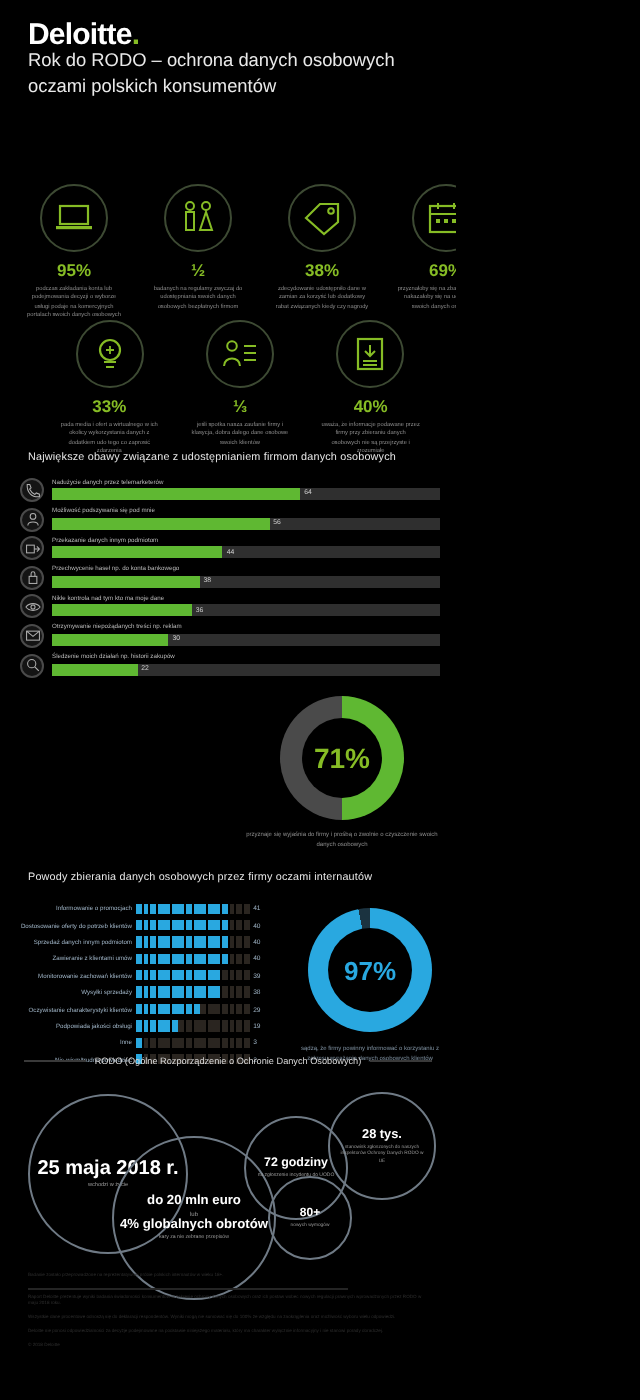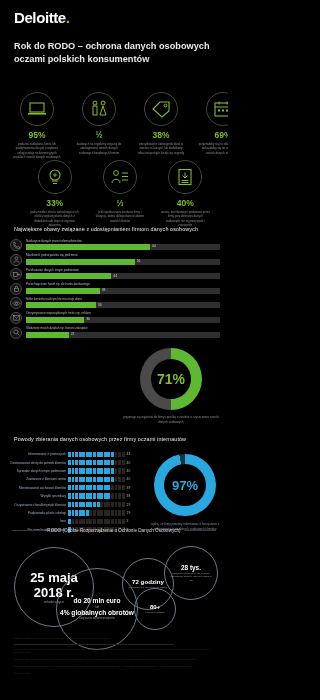--- a/index.html
+++ b/index.html
@@ -7,21 +7,21 @@
   body {
     width:228px; height:700px;
     font-family:"Liberation Sans", sans-serif;
     color:#fff; overflow:hidden; position:relative;
   }
   .page { width:228px; height:700px; position:relative; background:#000; }
 
   
   .brand { position:absolute; left:14px; top:9px; font-size:15px; font-weight:bold; letter-spacing:-0.4px; color:#fff; }
   .brand .dot { color:#86bc25; }
-  .headline { position:absolute; left:14px; top:40px; width:204px; font-size:9.2px; line-height:1.45; color:#e9e9e9;font-weight:bold; }
+  .headline { position:absolute; left:14px; top:24px; width:204px; font-size:9.2px; line-height:1.45; color:#e9e9e9; }
 
   
   .iconrow { position:absolute; left:0; width:228px; display:flex; }
   .iconcell { flex:1; display:flex; flex-direction:column; align-items:center;margin-left:12px; }
   .ring {
     width:34px; height:34px; border-radius:50%;
     border:1.2px solid #3d4a33; display:flex; align-items:center; justify-content:center;
   }
   .ring svg { display:block; }
   .statval { margin-top:4px; font-size:8.5px; font-weight:bold; color:#86bc25; }
@@ -513,21 +513,21 @@
   </div>
   <div class="bluecap">sądzą, że firmy powinny informować o korzystaniu z zakresu wyrażania danych osobowych klientów</div>
 
   <div class="rodohead">
     <div class="line"></div>
     <div class="txt">RODO (Ogólne Rozporządzenie o Ochronie Danych Osobowych)</div>
     <div class="line"></div>
   </div>
 
   <div class="circ" style="left:14px; top:547px; width:80px; height:80px;">
-    <div class="big" style="font-size:13px;">25 maja 2018 r.</div>
+    <div class="big" style="font-size:10px;">25 maja 2018 r.</div>
     <div class="sub" style="font-size:2.8px;">wchodzi w życie</div>
   </div>
 
   <div class="circ" style="left:56px; top:568px; width:82px; height:82px;">
     <div class="big" style="font-size:6.6px;">do 20 mln euro</div>
     <div class="sub" style="font-size:3px;">lub</div>
     <div class="big" style="font-size:6.6px;">4% globalnych obrotów</div>
     <div class="sub" style="font-size:2.6px;">kary za nie zebrane przepisów</div>
   </div>
 

